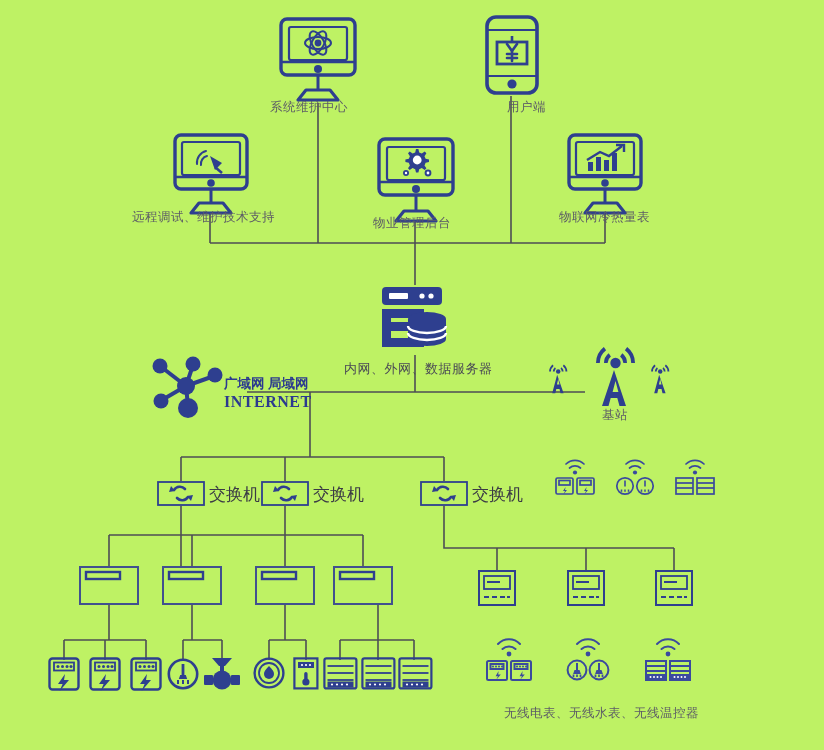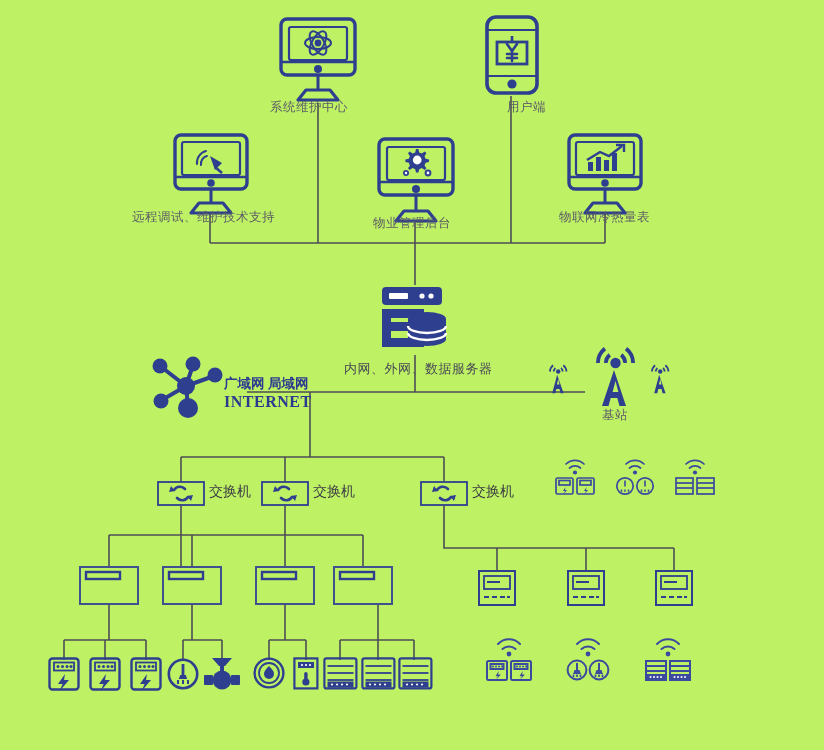--- a/index.html
+++ b/index.html
@@ -5,21 +5,21 @@
   html,body{margin:0;padding:0;background:#ffffff;}
   body{font-family:"Liberation Sans","DejaVu Sans",sans-serif;}
   #canvas{position:relative;width:824px;height:750px;background:#bef264;overflow:hidden;font-family:Liberation Serif, serif;}
   .lbl{position:absolute;color:#5c5c66;font-size:12.5px;white-space:nowrap;letter-spacing:.5px;}
   .lbl.dark{color:#4a4a55;}
   .node{position:absolute;}
   svg{display:block;overflow:visible;}
   .wires{position:absolute;left:0;top:0;width:824px;height:750px;pointer-events:none;}
   .inet-zh{font-size:13.5px;font-weight:bold;fill:#2b3a8f;}
   .inet-en{font-size:16px;font-weight:bold;fill:#2b3a8f;letter-spacing:.5px;}
-  .sw-lbl{position:absolute;color:#3b3b45;font-size:14px;white-space:nowrap;}
+  .sw-lbl{position:absolute;color:#3b3b45;font-size:17px;white-space:nowrap;}
 </style>
 </head>
 <body>
 
 <div id="canvas">
 
   <svg class="wires" viewBox="0 0 824 750">
     <g stroke="#4d4d55" stroke-width="1.6" fill="none">
 
       <line x1="318" y1="103" x2="318" y2="243"></line>
@@ -621,14 +621,15 @@
           <circle cx="11" cy="47" r="1"></circle>
           <circle cx="14.5" cy="47" r="1"></circle>
           <circle cx="18" cy="47" r="1"></circle>
         <circle cx="31.5" cy="47" r="1"></circle>
           <circle cx="35" cy="47" r="1"></circle>
           <circle cx="38.5" cy="47" r="1"></circle>
           <circle cx="42" cy="47" r="1"></circle>
       </g>
     </svg>
   </div>
+  <div class="lbl" style="left:504px;top:705px;">无线电表、无线水表、无线温控器</div>
 
 </div>
 
 </body></html>

